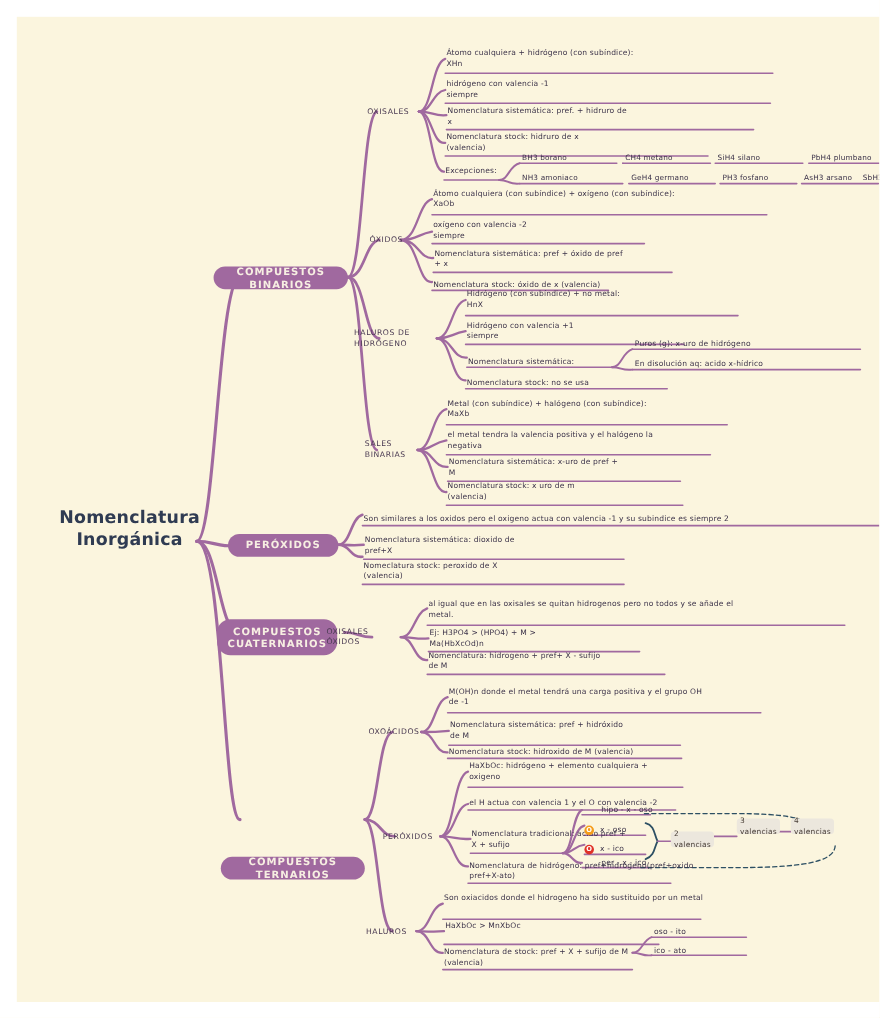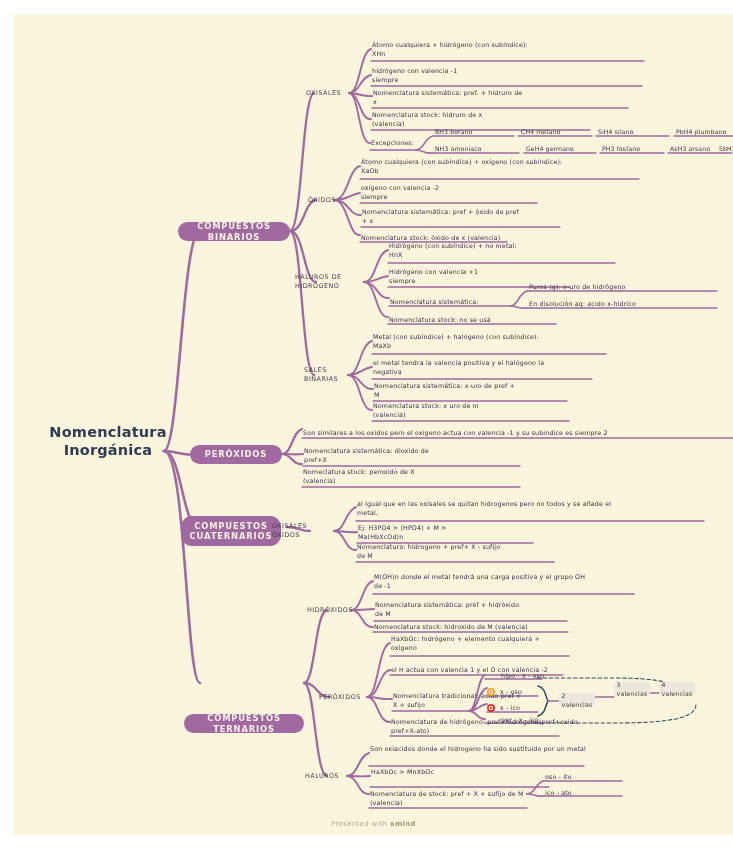--- a/index.html
+++ b/index.html
@@ -216,21 +216,21 @@
     <div class="node sub" style="left:281px;top:261px;width:72px;height:14px;">
       <span>HALUROS DE HIDRÓGENO</span>
     </div>
     <div class="node sub" style="left:290px;top:354px;width:56px;height:14px;">
       <span>SALES BINARIAS</span>
     </div>
     <div class="node sub" style="left:258px;top:510px;width:62px;height:14px;">
       <span>OXISALES ÓXIDOS</span>
     </div>
     <div class="node sub" style="left:293px;top:589px;width:50px;height:14px;">
-      <span>HIDRÓXIDOS</span>
+      <span>OXOÁCIDOS</span>
     </div>
     <div class="node sub" style="left:305px;top:676px;width:50px;height:14px;">
       <span>PERÓXIDOS</span>
     </div>
     <div class="node sub" style="left:291px;top:755px;width:44px;height:14px;">
       <span>HALUROS</span>
     </div>
 
     <div class="node leaf" style="left:358px;top:26px;width:280px;white-space:pre-line;">Átomo cualquiera + hidrógeno (con subíndice):
 XHn</div>
@@ -332,18 +332,15 @@
     </div>
 
     <div class="node leaf" style="left:356px;top:730px;width:300px;">Son oxiacidos donde el hidrogeno ha sido sustituido por un metal</div>
     <div class="node leaf" style="left:357px;top:753px;width:200px;">HaXbOc &gt; MnXbOc</div>
     <div class="node leaf" style="left:356px;top:775px;width:240px;white-space:pre-line;">Nomenclatura de stock: pref + X + sufijo de M
 (valencia)</div>
 
     <div class="node leaf" style="left:531px;top:758px;width:70px;">oso - ito</div>
     <div class="node leaf" style="left:531px;top:774px;width:70px;">ico - ato</div>
 
-    <div class="footer" style="left:0;top:806px;">
-      <span>Presented with </span><b>xmind</b>
-    </div>
 
   </div>
 </div>
 
 </body></html>

